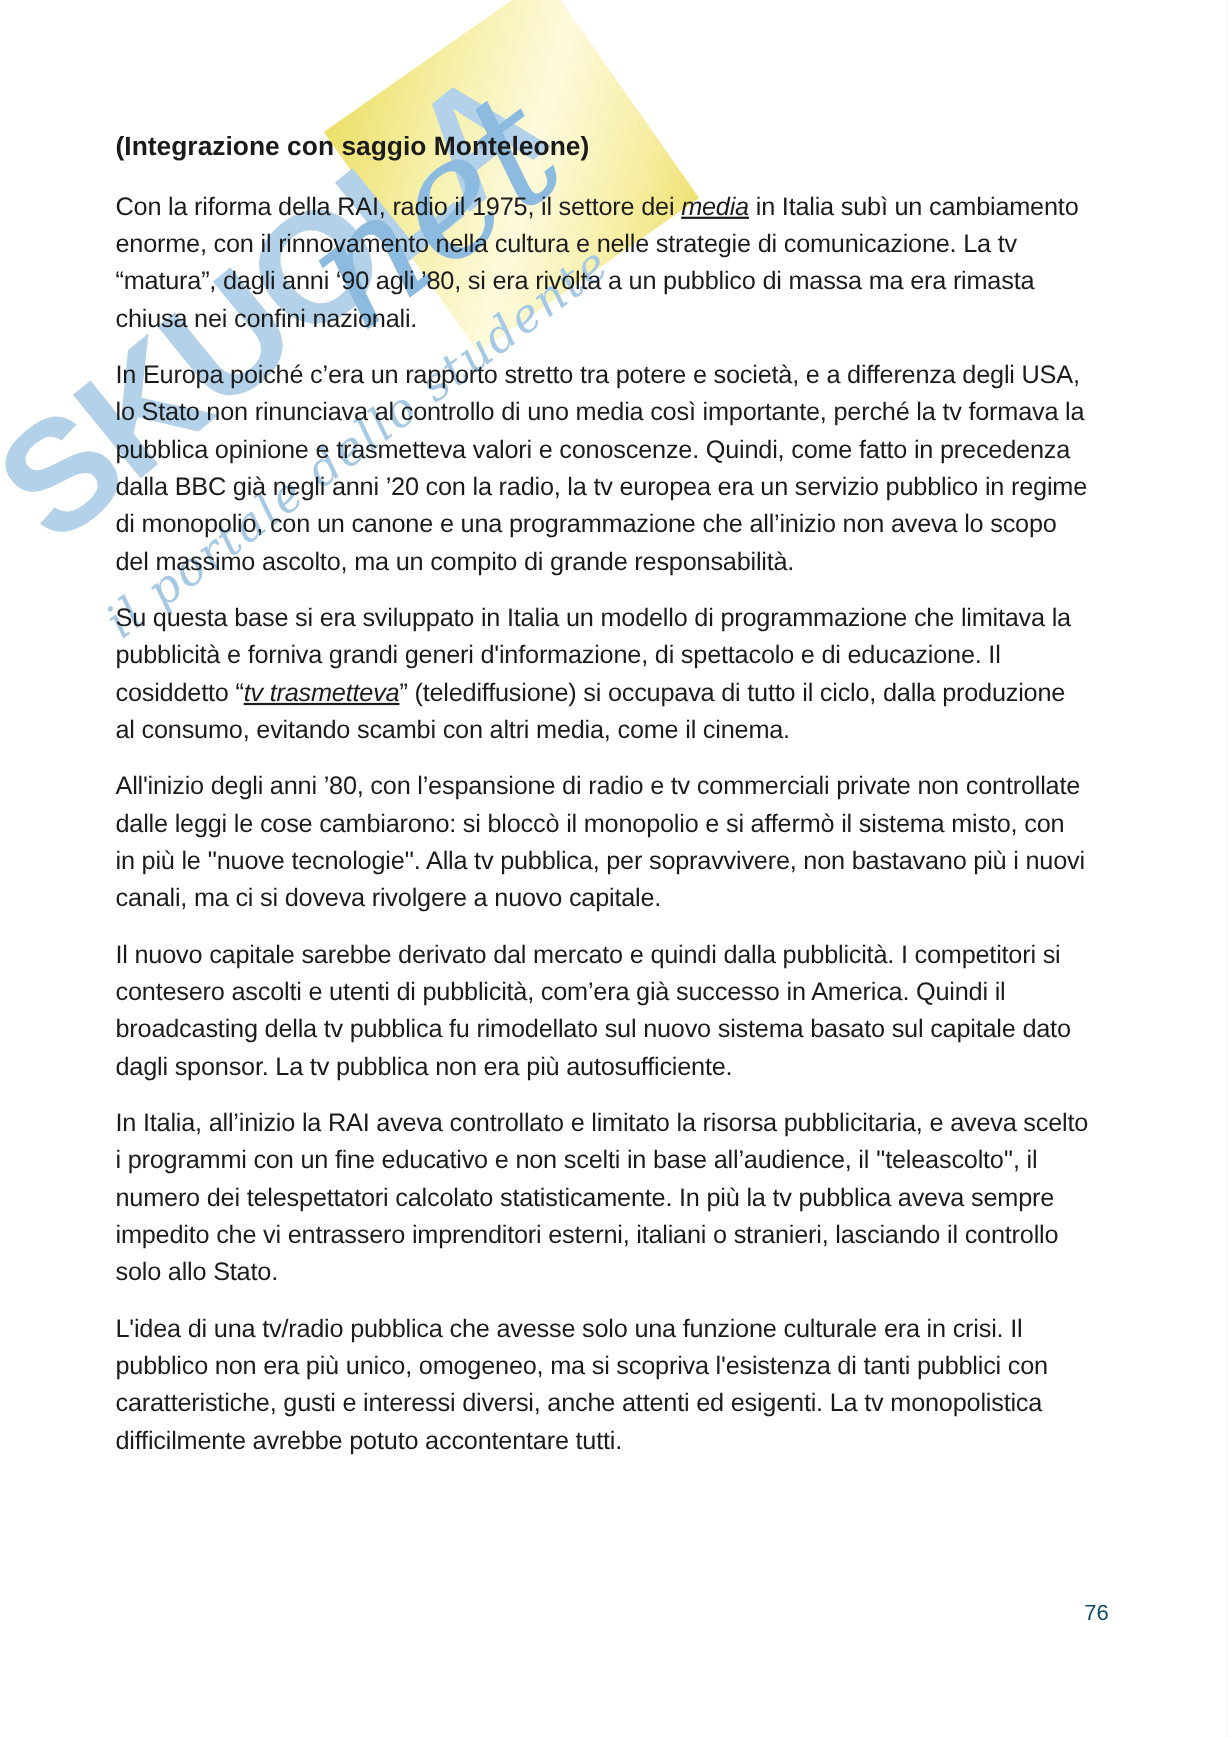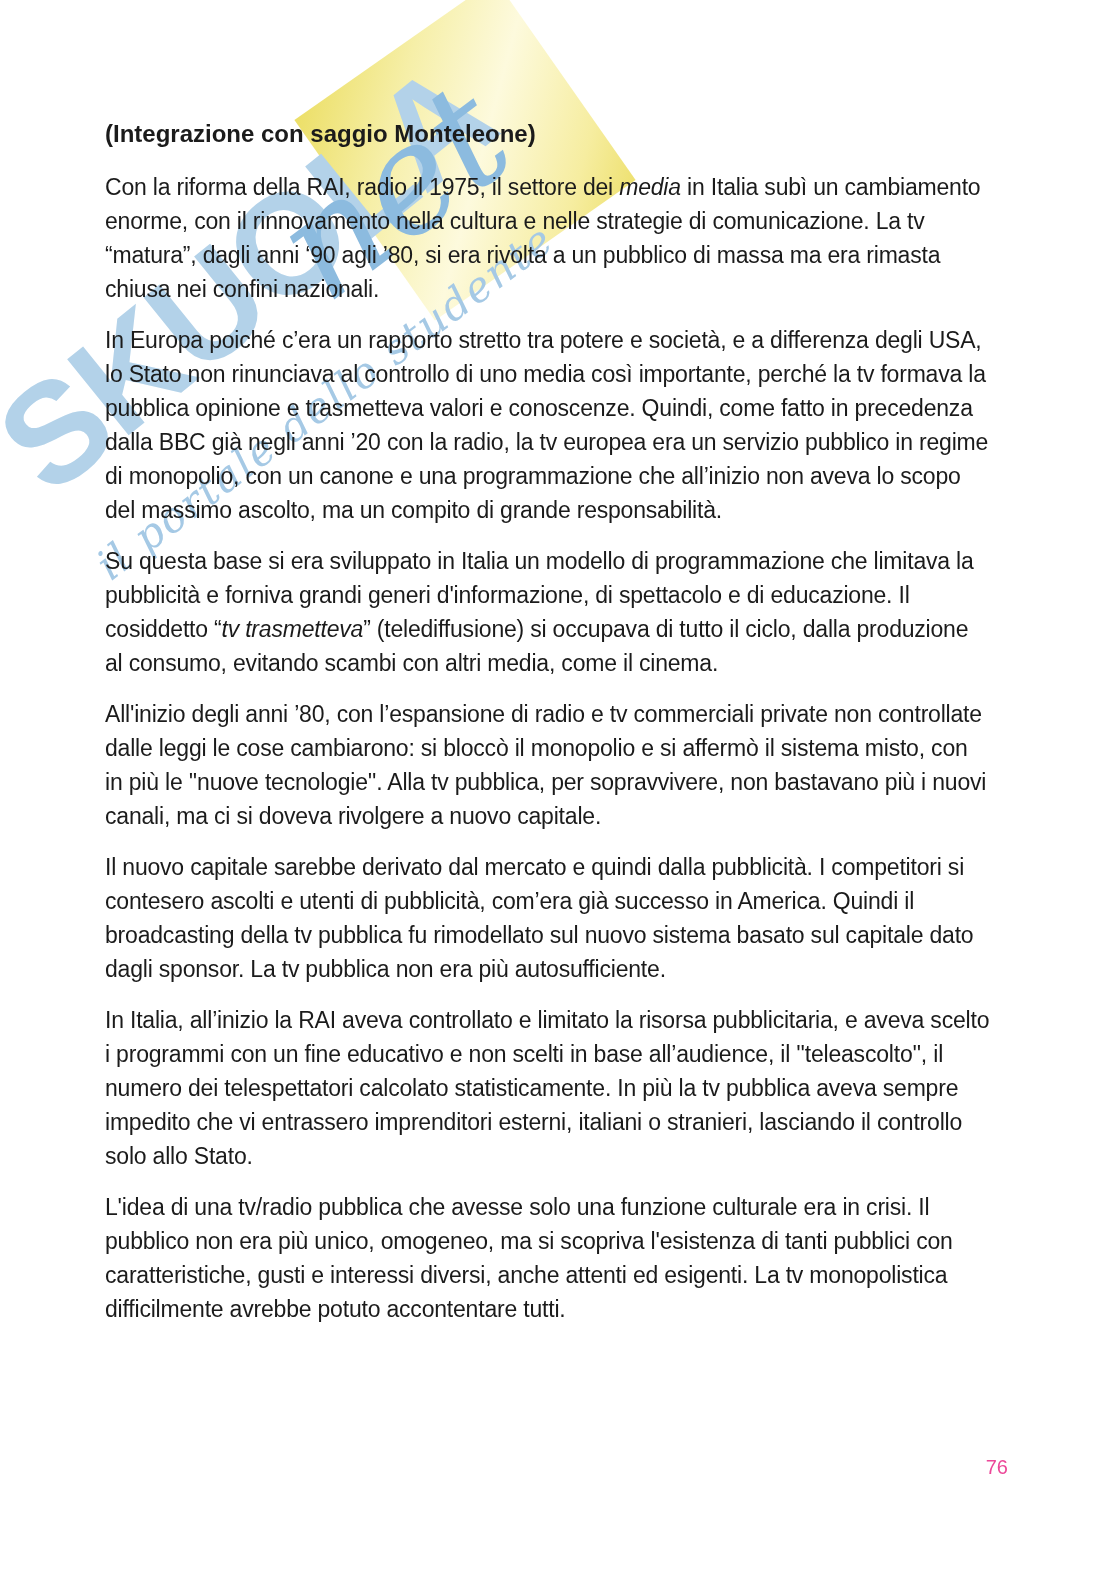--- a/index.html
+++ b/index.html
@@ -37,24 +37,24 @@
     font-size:42px;letter-spacing:2px;
     color:#a5c9e5;white-space:nowrap;z-index:1;
   }
   
   .content{
     position:absolute;left:105px;top:118px;width:885px;
     color:#1b1b1b;z-index:5;
   }
   .title{margin:0 0 20px 0;font-size:24px;line-height:32px;font-weight:bold;}
   .para{margin:0 0 17px 0;font-size:23px;line-height:34px;letter-spacing:-0.2px;}
-  .para em{font-style:italic;}
+  .para em{font-style:italic;text-decoration:underline;}
   .pagenum{
     position:absolute;right:108px;bottom:100px;
-    font-size:20px;color:#ec4899;z-index:5;
+    font-size:20px;color:#0c4a6e;z-index:5;
   }
 </style>
 </head>
 <body>
 
 <div class="page">
 
   <div class="wm-square"></div>
   <div class="wm-word">SKUOLA</div>
   <div class="wm-net">net</div>

